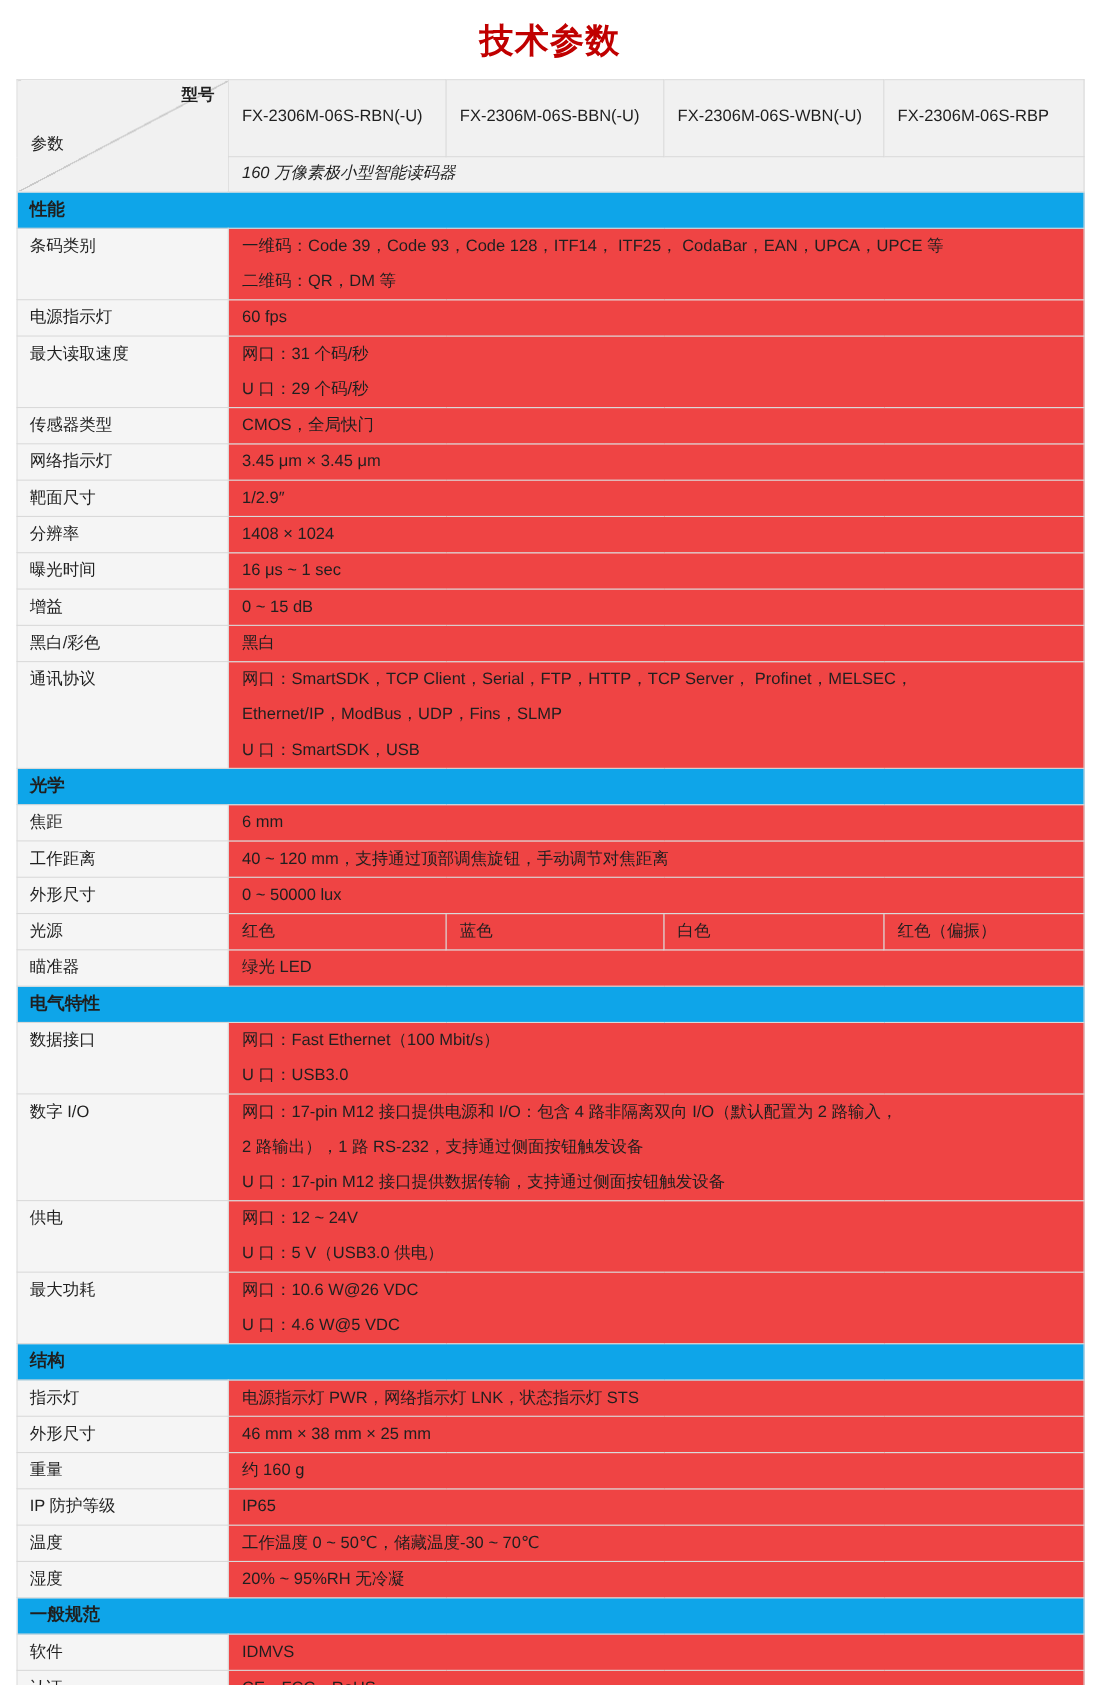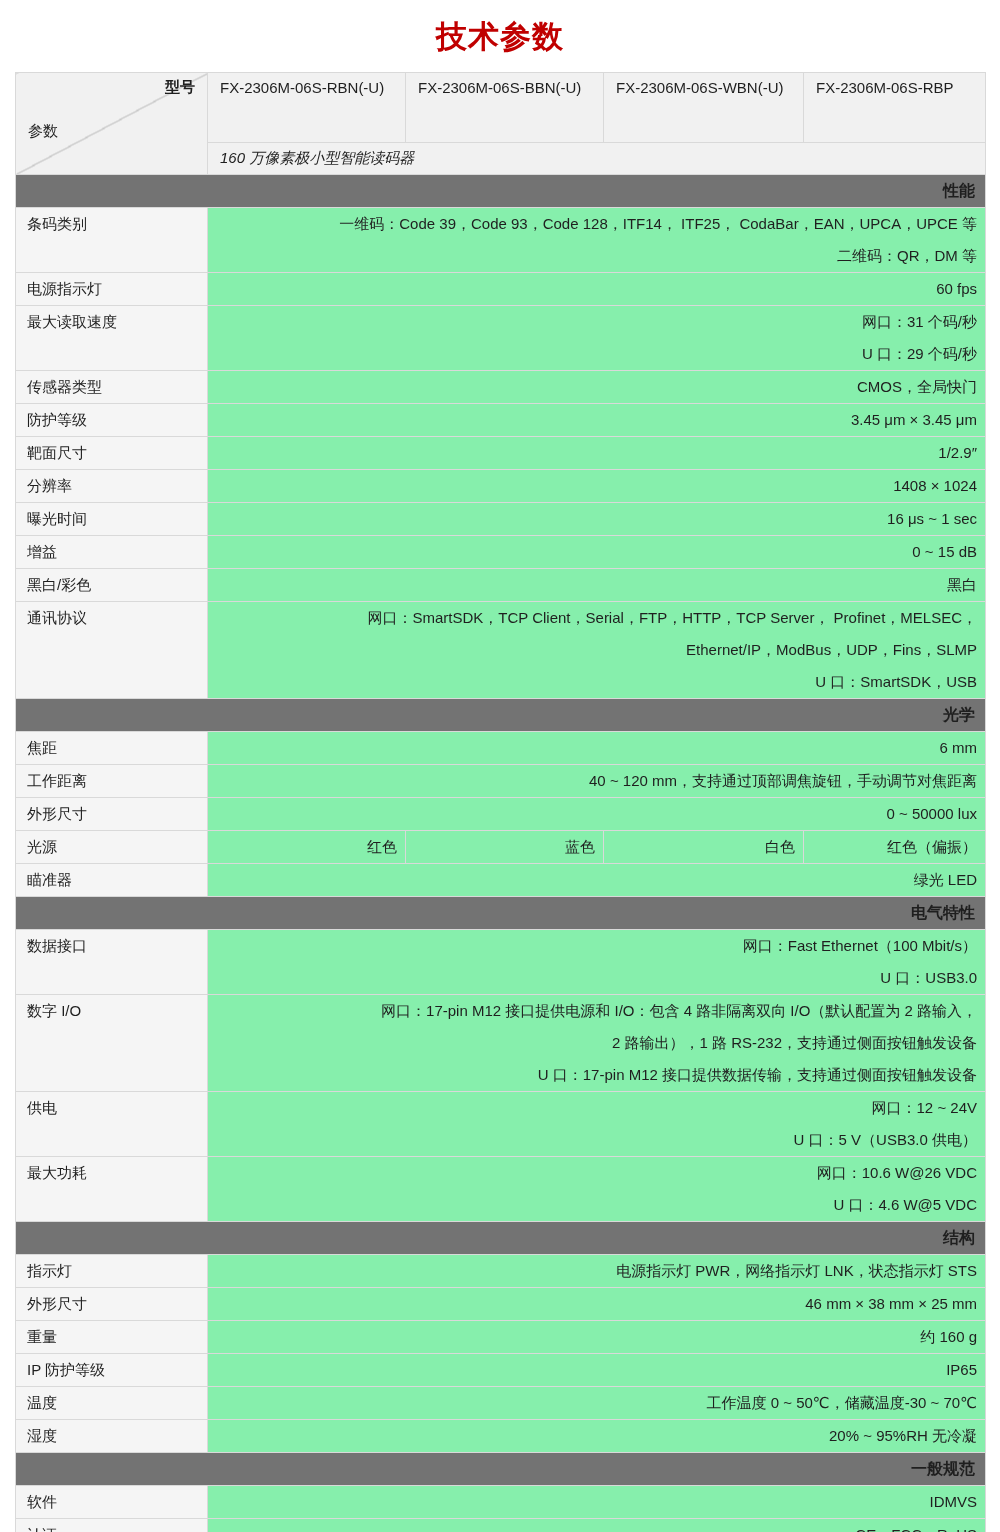--- a/index.html
+++ b/index.html
@@ -46,50 +46,48 @@
     font-weight: bold;
   }
   .corner-bottom {
     position: absolute;
     top: 48px; left: 12px;
     line-height: 20px;
     font-family: Liberation Serif, serif;
   }
   td.model-cell {
     background: #f1f1f1;
-    padding: 1px 10px 0 12px;
+    padding: 19px 10px 0 12px;
     line-height: 28px;
     height: 70px;
     word-wrap: break-word;
   }
   td.subtitle-cell {
     background: #f1f1f1;
     height: 32px;
     line-height: 30px;
     padding: 0 10px 0 12px;
     font-style: italic;
   }
   td.section-cell {
-    background: #737373;
+    background: #0ea5e9;
     font-weight: bold;
     font-size: 16px;
     height: 33px;
     line-height: 32px;
     padding: 0 10px 0 11px;
-    text-align: right;
   }
   td.label-cell {
     background: #f5f5f5;
     padding: 0 18px 0 11px;
     line-height: 32px;
   }
   td.value-cell {
-    background: #86efac;
+    background: #ef4444;
     padding: 0 8px 0 12px;
-    text-align: right;
   }
   .line {
     line-height: 32px;
     white-space: nowrap;
     overflow: hidden;
   }
 </style>
 </head>
 <body>
 
@@ -142,21 +140,21 @@
           <div class="line">U 口：29 个码/秒</div>
         </td>
       </tr>
       <tr>
         <td class="label-cell">传感器类型</td>
         <td class="value-cell" colspan="4">
           <div class="line">CMOS，全局快门</div>
         </td>
       </tr>
       <tr>
-        <td class="label-cell">防护等级</td>
+        <td class="label-cell">网络指示灯</td>
         <td class="value-cell" colspan="4">
           <div class="line">3.45 μm × 3.45 μm</div>
         </td>
       </tr>
       <tr>
         <td class="label-cell">靶面尺寸</td>
         <td class="value-cell" colspan="4">
           <div class="line">1/2.9″</div>
         </td>
       </tr>

